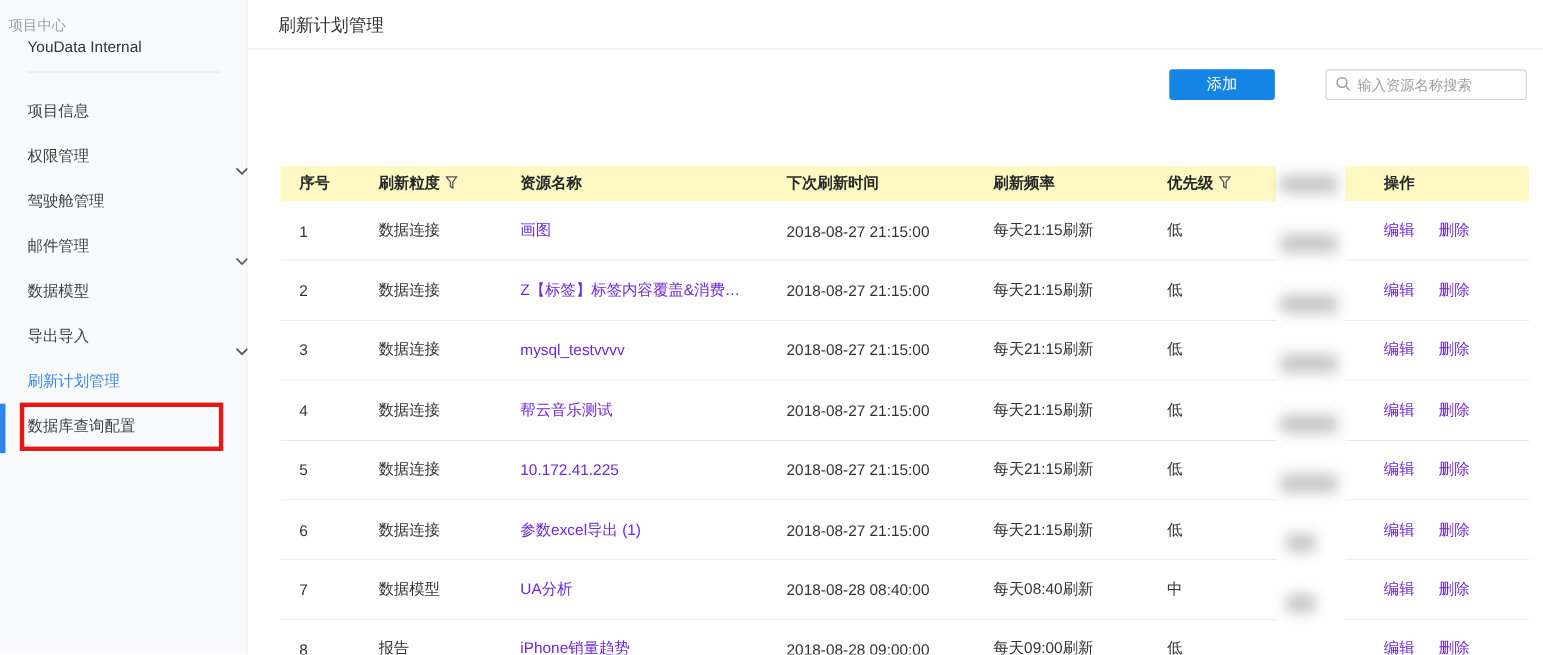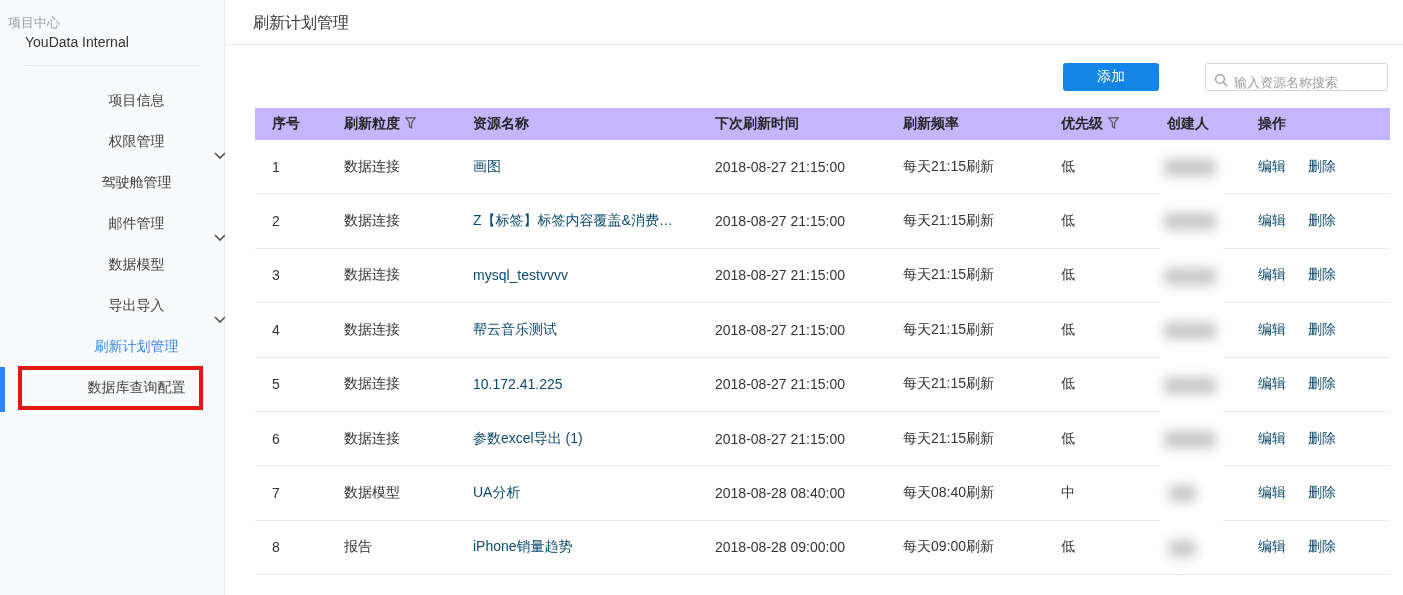--- a/index.html
+++ b/index.html
@@ -10,21 +10,21 @@
     font-size:14px;
   }
   
   .sidebar {
     position:absolute; left:0; top:0; width:225px; height:595px;
     background:#f9fafb; border-right:1px solid #e8e8e8;
   }
   .proj-label { position:absolute; left:8px; top:14px; font-size:13px; color:#9aa0a6; }
   .proj-name  { position:absolute; left:25px; top:34px; font-size:14px; color:#333; }
   .side-divider { position:absolute; left:25px; top:65px; width:175px; height:1px; background:#e6e6e6; }
-  .menu { position:absolute; left:0; top:80px; width:248px;text-align:center; }
+  .menu { position:absolute; left:0; top:80px; width:248px; }
   .menu-item {
     position:relative; height:41px; line-height:41px; padding-left:25px;
     font-size:14px; color:#404040; cursor:pointer; white-space:nowrap;
   }
   .menu-item.active { color:#3a87e8; }
   .chev { position:absolute; right:22px; top:14px; }
   .active-bar { position:absolute; left:0; top:367px; width:5px; height:45px; background:#2e87e8; }
   .anno-box {
     position:absolute; left:18px; top:366px; width:185px; height:44px;
     border:4px solid #e51717; background:transparent; pointer-events:none;
@@ -34,40 +34,40 @@
   .page-title { position:absolute; left:28px; top:13px; font-size:16px; color:#333; }
   .title-divider { position:absolute; left:0; top:44px; width:1178px; height:1px; background:#e8e8e8; }
   .add-btn {
     position:absolute; left:838px; top:63px; width:96px; height:28px;
     background:#1585e5; color:#fff; border:none; border-radius:3px;
     font-size:14px; font-family:inherit; cursor:pointer;
   }
   .search-wrap {
     position:absolute; left:980px; top:63px; width:183px; height:28px;
     border:1px solid #d5d5d5; border-radius:3px; background:#fff;
-    display:flex; align-items:flex-end; padding:0 8px;
+    display:flex; align-items:center; padding:0 8px;
   }
   .search-wrap input {
     border:none; outline:none; flex:1; font-size:13px; color:#555;
     font-family:inherit; margin-left:6px; background:transparent;
   }
   .search-wrap input::placeholder { color:#9e9e9e; }
   
   .table { position:absolute; left:30px; top:108px; width:1135px; }
   .thead, .trow {
     display:grid;
     grid-template-columns:89px 129px 242px 188px 158px 106px 91px 132px;
     align-items:center;
   }
-  .thead { height:32px; background:#c4b5fd; font-weight:600; color:#262626; }
+  .thead { height:32px; background:#fef9c3; font-weight:600; color:#262626;margin-top:43px; }
   .trow { height:54.4px; border-bottom:1px solid #e8e8e8; background:#fff; }
   .td, .th { padding-right:8px; white-space:nowrap; overflow:hidden; }
   .c-first { padding-left:17px; }
   .th { display:flex; align-items:center; gap:5px; }
-  .link { color:#0c4a6e; text-decoration:none; cursor:pointer; }
+  .link { color:#6d28d9; text-decoration:none; cursor:pointer; }
   .c-actions .link { margin-right:22px;font-family:Liberation Mono, monospace; }
   .funnel { flex:none; }
   
   .creator-band {
     position:absolute; left:905px; top:32px; width:63px; height:430px;
     background:#fff; z-index:2;
   }
   .blob {
     position:absolute; height:17px; background:#9a9a9a;
     border-radius:4px; filter:blur(6px); opacity:.55;

